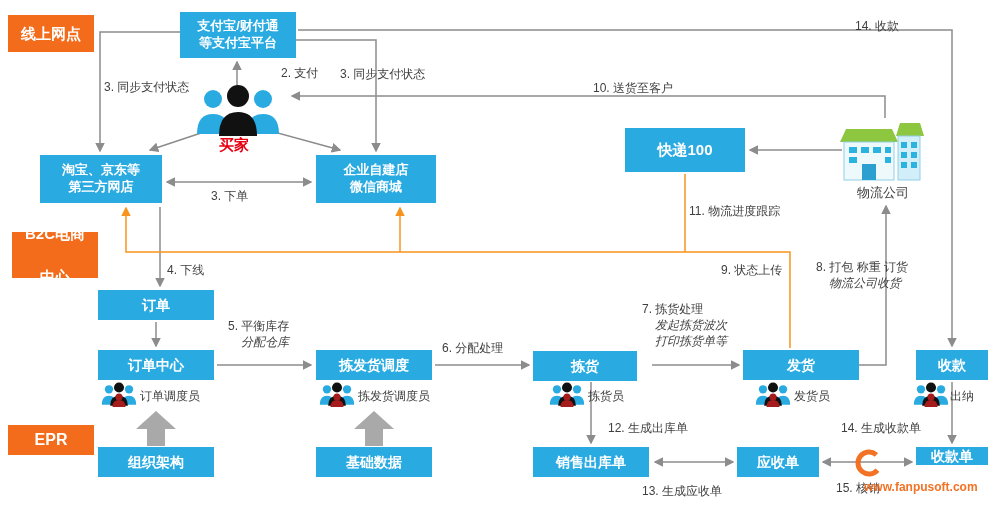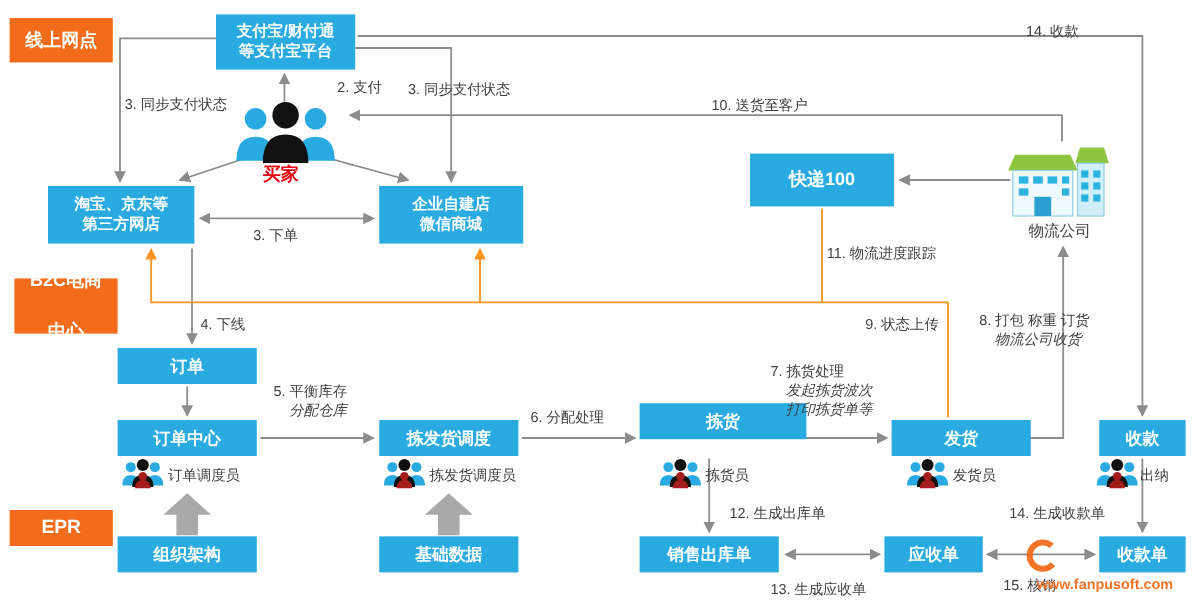--- a/index.html
+++ b/index.html
@@ -28,28 +28,28 @@
   #z-b2c{left:12px;top:232px;width:86px;height:46px;gap:24px;}
   #z-erp{left:8px;top:425px;width:86px;height:30px;font-size:16px;}
 
   #n-pp{left:180px;top:12px;width:116px;height:46px;}
   #n-tb{left:40px;top:155px;width:122px;height:48px;}
   #n-ss{left:316px;top:155px;width:120px;height:48px;}
   #n-kd{left:625px;top:128px;width:120px;height:44px;font-size:15px;}
   #n-od{left:98px;top:290px;width:116px;height:30px;}
   #n-oc{left:98px;top:350px;width:116px;height:30px;}
   #n-dp{left:316px;top:350px;width:116px;height:30px;}
-  #n-pk{left:533px;top:336px;width:139px;height:30px;}
+  #n-pk{left:533px;top:351px;width:104px;height:30px;}
   #n-sp{left:743px;top:350px;width:116px;height:30px;}
   #n-ck{left:916px;top:350px;width:72px;height:30px;}
   #n-org{left:98px;top:447px;width:116px;height:30px;}
   #n-bd{left:316px;top:447px;width:116px;height:30px;}
   #n-so{left:533px;top:447px;width:116px;height:30px;}
   #n-ar{left:737px;top:447px;width:82px;height:30px;}
-  #n-rc{left:916px;top:447px;width:72px;height:30px;}
+  #n-rc{left:916px;top:447px;width:72px;height:18px;}
 
   #buyer-icon{left:192px;top:84px;width:92px;height:52px;}
   #buyer-label{left:219px;top:136px;}
   #logi-icon{left:840px;top:116px;width:88px;height:66px;}
   #logi-label{left:857px;top:184px;}
 
   #f1{left:211px;top:188px;}  #f2{left:281px;top:65px;}
   #f3a{left:104px;top:79px;}  #f3b{left:340px;top:66px;}
   #f4{left:167px;top:262px;}  #f5{left:228px;top:318px;}
   #f6{left:442px;top:340px;}  #f7{left:642px;top:301px;}

